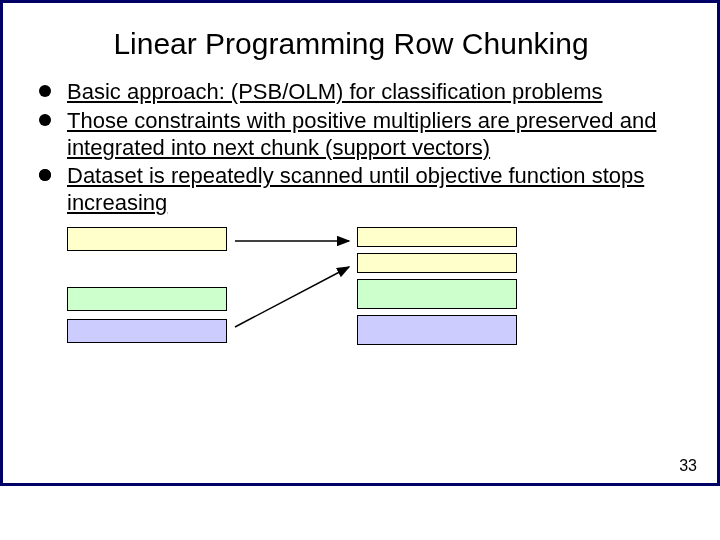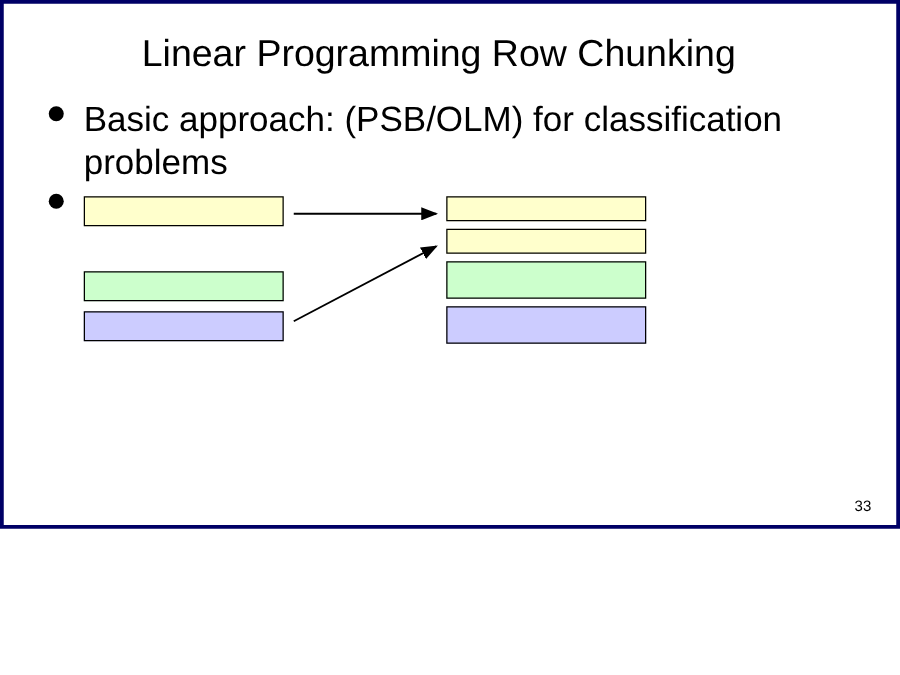--- a/index.html
+++ b/index.html
@@ -7,42 +7,43 @@
     padding: 0;
     width: 720px;
     height: 540px;
     background: #fff;
     font-family: Arial, Helvetica, sans-serif;
     color: #000;
   }
   .slide {
     box-sizing: border-box;
     width: 720px;
-    height: 423px;
+    height: 486px;
     border: 3px solid #000066;
     padding: 20px 48px 10px 30px;
     position: relative;
   }
   .title {
     font-size: 30px;
     text-align: center;
     margin: 4px 0 18px 0;
     font-weight: normal;
   }
   ul.bullets {
     list-style: none;
     margin: 0;
     padding: 0;
   }
   ul.bullets li {
     position: relative;
     padding-left: 34px;
-    font-size: 28px;
+    font-size: 22px;
     line-height: 1.22;
     margin-bottom: 2px;
+    text-decoration: underline;
   }
   ul.bullets li .dot {
     position: absolute;
     left: 6px;
     top: 6px;
     width: 12px;
     height: 12px;
     background: #000;
     border-radius: 50%;
   }
@@ -57,21 +58,21 @@
     border: 1px solid #000;
     box-sizing: border-box;
   }
   .yellow { background: #FFFFCC; }
   .green  { background: #CCFFCC; }
   .blue   { background: #CCCCFF; }
   .page-num {
     position: absolute;
     bottom: 8px;
     right: 20px;
-    font-size: 12px;
+    font-size: 16px;
   }
   svg.arrows {
     position: absolute;
     left: 0;
     top: 0;
     pointer-events: none;
   }
 </style>
 </head>
 <body>
@@ -79,20 +80,28 @@
 <div class="slide">
   <h1 class="title">Linear Programming Row Chunking</h1>
 
   <ul class="bullets">
     <li>
       <span class="dot"></span>
       <span>Basic approach: (PSB/OLM) for classification problems</span>
     </li>
     <li>
       <span class="dot"></span>
+      <span>Those constraints with positive multipliers are preserved and integrated into next chunk (support vectors)</span>
+    </li>
+    <li>
+      <span class="dot"></span>
+    </li>
+    <li>
+      <span class="dot"></span>
+      <span>Dataset is repeatedly scanned until objective function stops increasing</span>
     </li>
   </ul>
 
   <div class="diagram">
 
     <div class="block yellow" style="left:0px;  top:0px;   width:160px; height:24px;"></div>
     <div class="block green" style="left:0px;  top:60px;  width:160px; height:24px;"></div>
     <div class="block blue" style="left:0px;  top:92px;  width:160px; height:24px;"></div>
 
     <div class="block yellow" style="left:290px; top:0px;   width:160px; height:20px;"></div>

